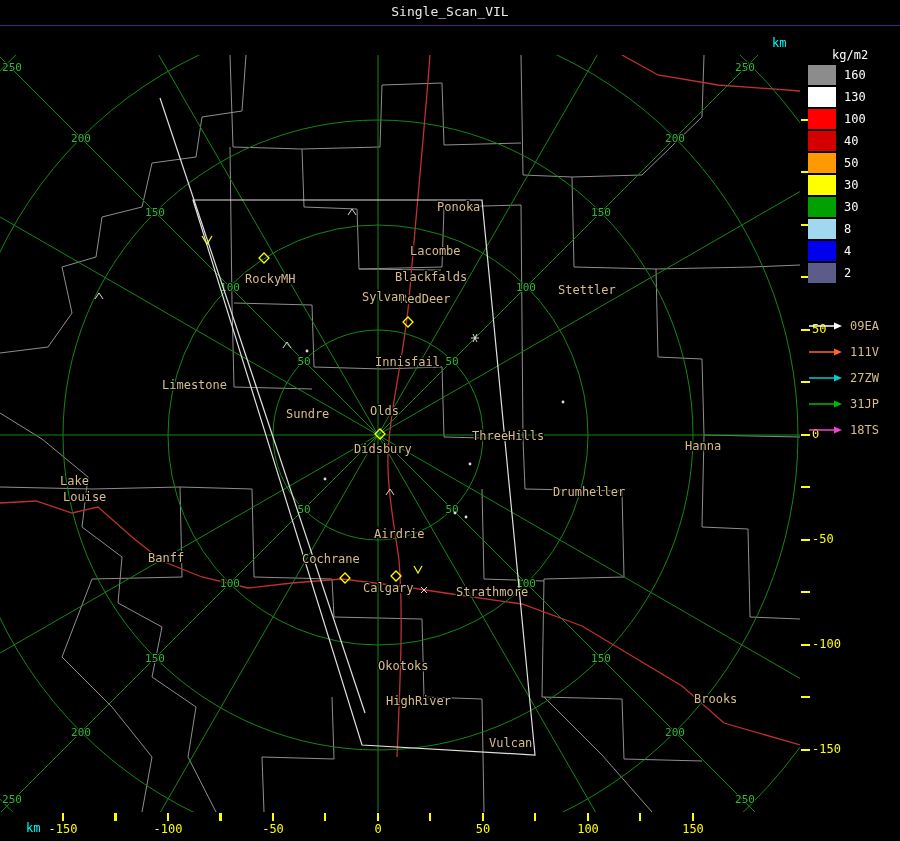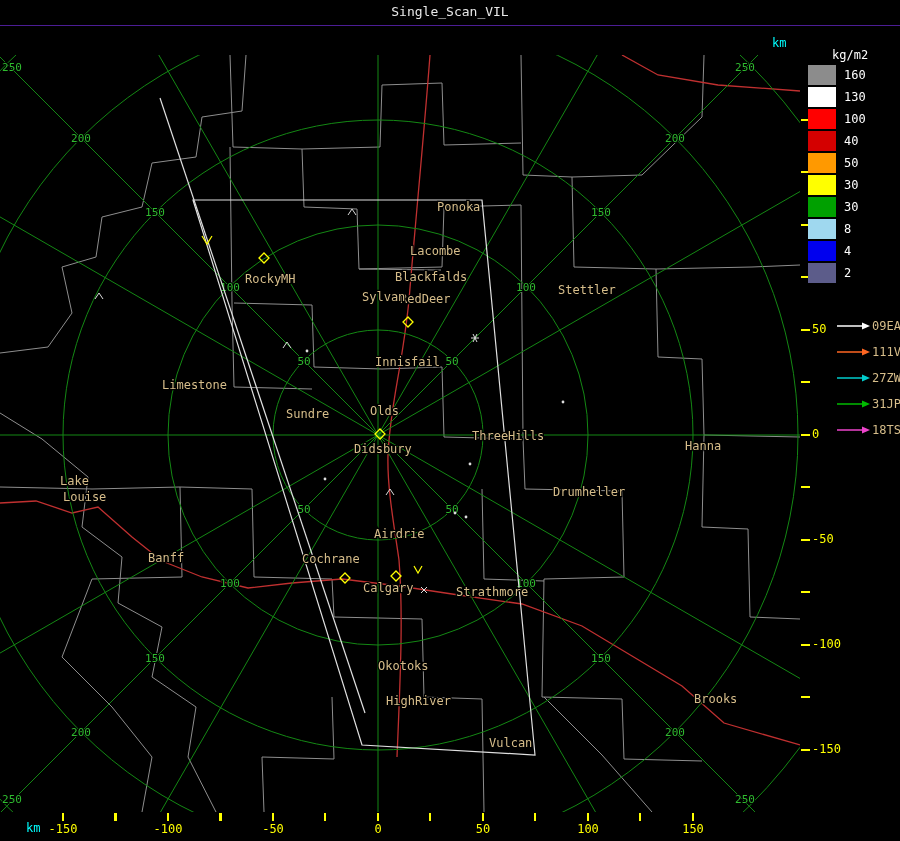--- a/index.html
+++ b/index.html
@@ -26,21 +26,21 @@
   .ral{position:absolute;left:812px;color:var(--axis_labels,#ffff00);font-size:12px;}
   .bal{position:absolute;top:822px;color:var(--axis_labels,#ffff00);font-size:12px;transform:translateX(-50%);}
   .rticks{position:absolute;left:801px;top:119px;width:9px;height:634px;
           background:repeating-linear-gradient(to bottom,var(--axis_labels,#ffff00) 0 2px,transparent 2px 52.5px);}
   .bticks{position:absolute;left:62px;top:813px;width:634px;height:8px;
           background:repeating-linear-gradient(to right,var(--axis_labels,#ffff00) 0 2px,transparent 2px 52.5px);}
   .lunit{position:absolute;left:832px;top:48px;color:#ffffff;font-size:12px;}
   .lrow{position:absolute;left:808px;display:flex;align-items:center;gap:8px;height:22px;}
   .sw{width:28px;height:20px;display:inline-block;}
   .lval{color:#ffffff;font-size:12px;}
-  .trow{position:absolute;left:836px;display:flex;align-items:center;height:16px;}
+  .trow{position:absolute;left:808px;display:flex;align-items:center;gap:6px;height:16px;}
   .tid{color:var(--city_labels,#d6bd8a);font-size:12px;}
 </style>
 </head>
 <body>
 
 <div class="screen">
 
   <div class="titlebar">
     <span>Single_Scan_VIL</span>
   </div>

